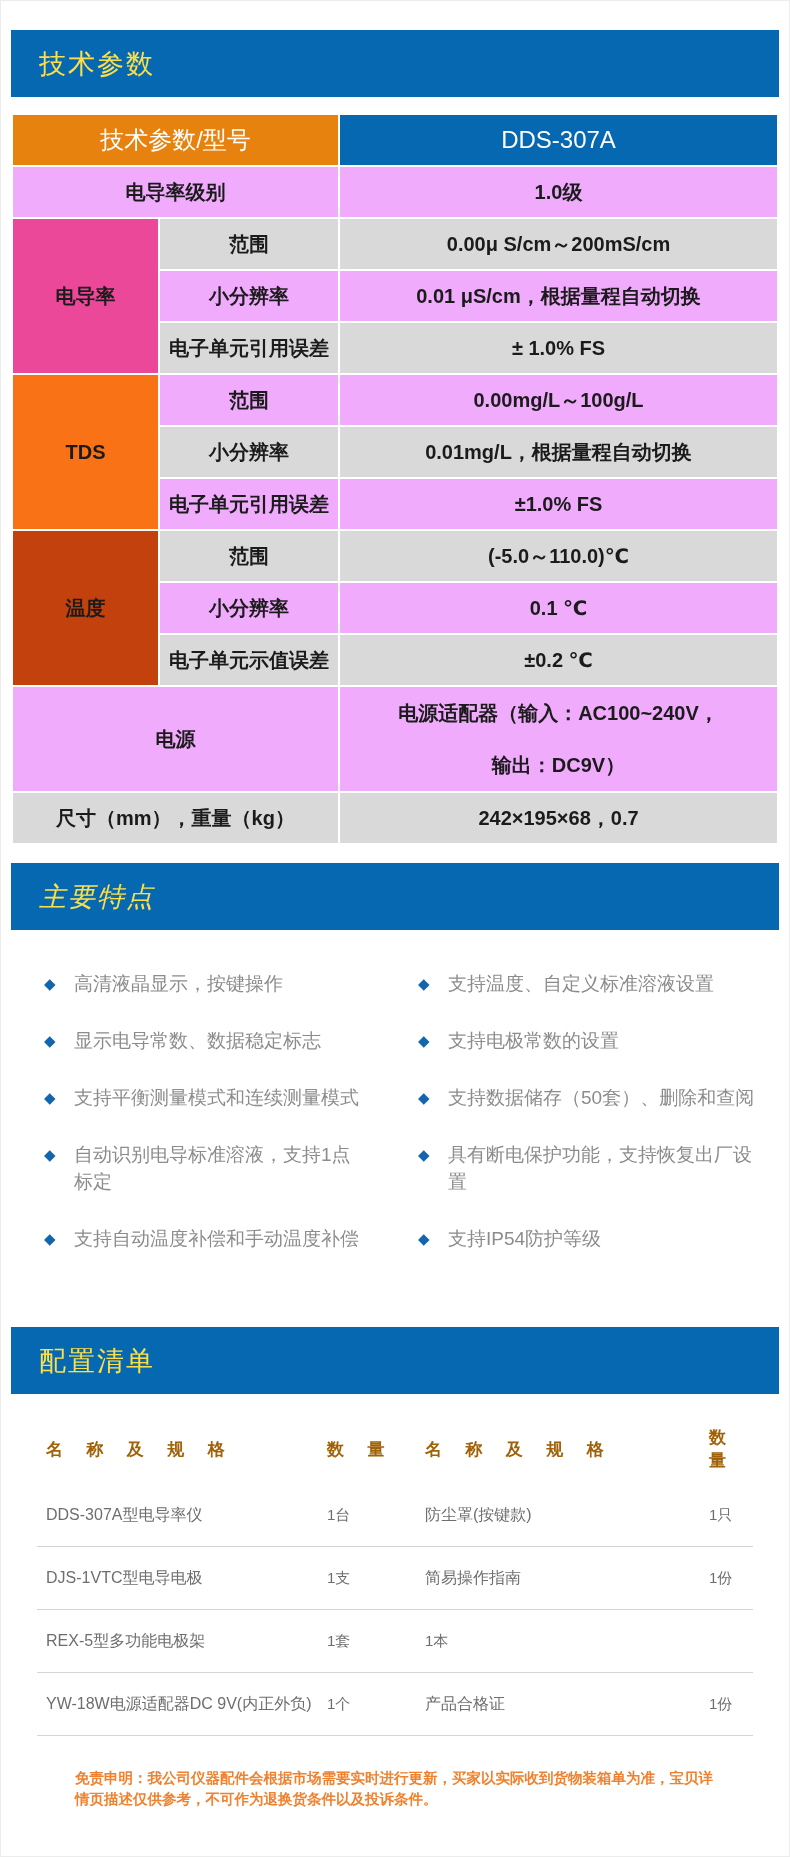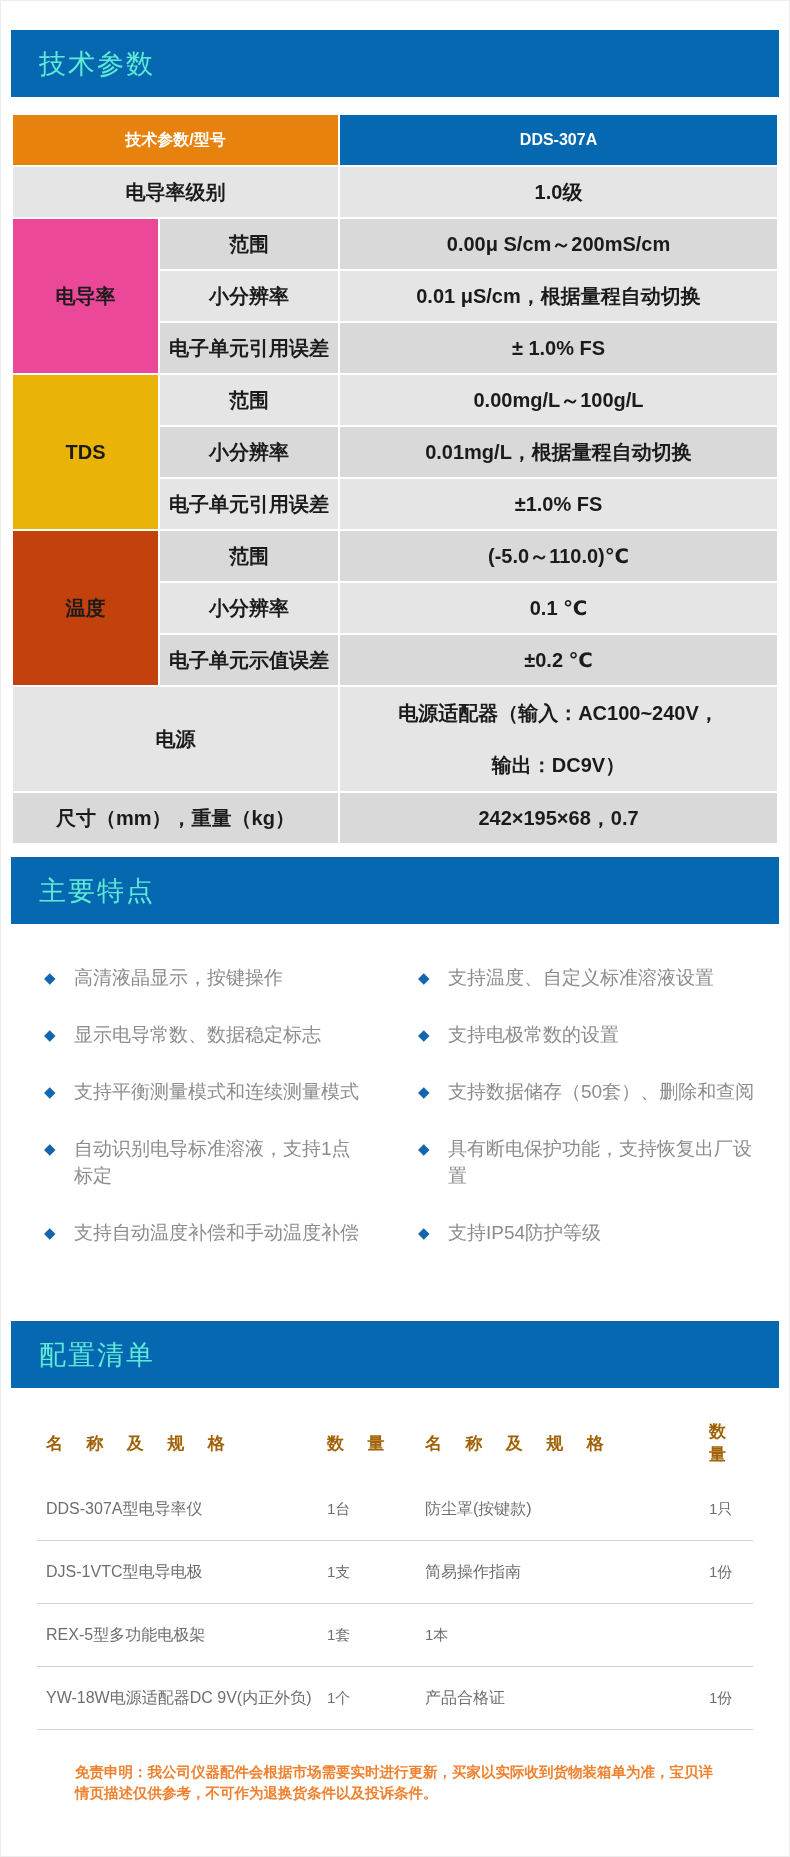--- a/index.html
+++ b/index.html
@@ -1,38 +1,38 @@
 <!DOCTYPE html>
 <html><head>
 <meta charset="utf-8">
 <style>
   html,body{margin:0;padding:0;background:#fff;}
   body{font-family:"Liberation Sans","DejaVu Sans",sans-serif;}
   .page{width:790px;height:1857px;box-sizing:border-box;border:1px solid #ececec;background:#fff;overflow:hidden;}
   .content{margin:0 10px;}
 
   
-  .bar{height:67px;background:#0768b2;color:#5eead4;display:flex;align-items:center;
+  .bar{height:67px;background:#0768b2;color:#fde047;display:flex;align-items:center;
        padding-left:28px;font-size:27px;font-weight:500;letter-spacing:2px;box-sizing:border-box;}
   .bar1{margin-top:29px;}
-  .bar2{margin-top:12px;}
+  .bar2{margin-top:18px;font-style:italic;}
   .bar3{margin-top:45px;}
 
   
   table.spec{width:100%;margin-top:16px;border-collapse:collapse;table-layout:fixed;
              text-align:center;color:#1b1b1b;font-weight:600;font-size:20px;}
   table.spec td{border:2px solid #fff;padding:0;height:50px;vertical-align:middle;}
   col.c1{width:147px;} col.c2{width:180px;}
-  .hrow td{height:83px;font-size:16px;font-weight:700;color:#fff;}
+  .hrow td{height:83px;font-size:24px;font-weight:400;color:#fff;}
   td.h-param{background:#e6820d;}
   td.h-model{background:#0768b2;}
   tr.shade td{background:#d9d9d9;}
-  tr.plain td{background:#e5e5e5;}
+  tr.plain td{background:#f0abfc;}
   table.spec td.grp-light{background:#ec4899;}
-  table.spec td.grp-white{background:#eab308;}
+  table.spec td.grp-white{background:#f97316;}
   table.spec td.grp-dark{background:#c2410c;}
   tr.r-power td{height:104px;}
   .val-power div{line-height:52px;}
 
   
   .features{display:flex;margin-top:40px;padding-left:33px;}
   ul.fcol{list-style:none;margin:0;padding:0;}
   ul.fcol-left{width:318px;margin-right:56px;flex:0 0 auto;}
   ul.fcol-right{width:340px;flex:0 0 auto;}
   li.fitem{display:flex;margin-bottom:30px;color:#8c8c8c;font-size:19px;line-height:27px;}

